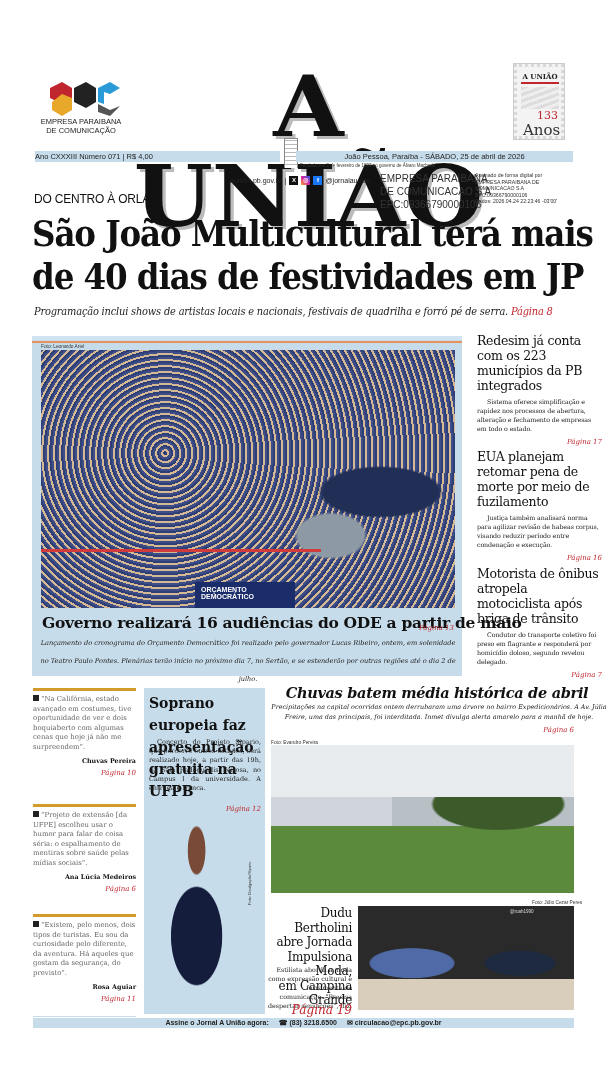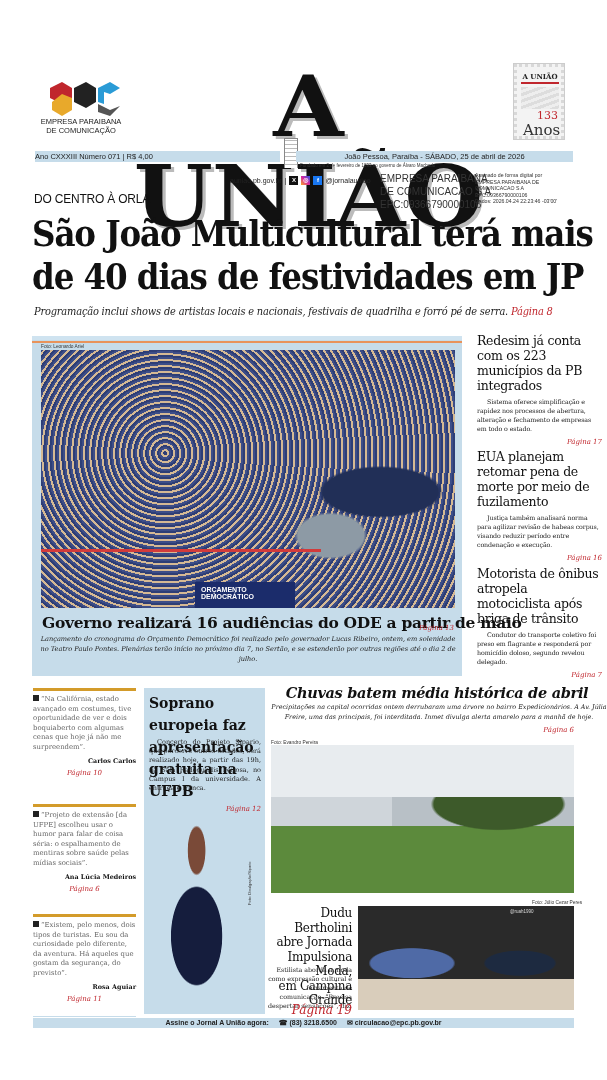--- a/index.html
+++ b/index.html
@@ -45,38 +45,38 @@
   .main-block-orange { left: 32px; top: 341px; width: 430px; height: 2px; background: #e8935b; }
   .photo-credit { font-family: "Liberation Sans", sans-serif; font-size: 4.8px; color: #333; }
   .main-photo { left: 41px; top: 350px; width: 414px; height: 258px; background:
      radial-gradient(ellipse at 82% 55%, #1f2f5c 0 12%, transparent 13%),
      radial-gradient(ellipse at 70% 72%, #8c9aa6 0 8%, transparent 9%),
      repeating-radial-gradient(circle at 30% 40%, #2c3e7c 0 2px, #d8b98f 2px 4px, #3a4d8f 4px 6px),
      #2b3a6f; filter: saturate(0.9); }
   .main-photo-banner { left: 195px; top: 582px; width: 100px; height: 26px; background: #1b2c6b; color: #fff; font-family: "Liberation Sans", sans-serif; font-weight: bold; font-size: 7px; padding: 4px 6px; }
   .main-photo-redline { left: 41px; top: 549px; width: 280px; height: 3px; background: #d23b3b; }
   .main-title { left: 42px; top: 613px; width: 412px; font-weight: bold; font-size: 15.5px; letter-spacing: -0.3px; color: #111; text-align: center; white-space: nowrap; }
-  .main-desc { left: 40px; top: 634px; width: 416px; font-style: italic; font-size: 6.6px; line-height: 10px; color: #222; text-align: center; }
+  .main-desc { left: 40px; top: 634px; width: 416px; font-style: italic; font-size: 6.6px; line-height: 18px; color: #222; text-align: center; }
   .main-page { left: 380px; top: 624px; width: 74px; text-align: right; font-size: 7px; }
 
   
   .brief-h { font-family: "DejaVu Serif", serif; font-size: 12.5px; line-height: 15px; color: #111; letter-spacing: -0.3px; }
   .brief-p { font-family: "DejaVu Serif", serif; font-size: 6.3px; line-height: 9px; color: #222; text-indent: 10px; letter-spacing: -0.1px; }
   .brief-page { font-size: 7px; text-align: right; }
   .brief1 { left: 477px; top: 333px; width: 125px; }
   .brief2 { left: 477px; top: 449px; width: 125px; }
   .brief3 { left: 477px; top: 566px; width: 125px; }
 
   
   .quote-rule { height: 3px; background: #d39b2a; width: 103px; }
   .quote { left: 33px; width: 103px; font-family: "DejaVu Serif", serif; }
   .quote-text { font-size: 6.9px; line-height: 9.5px; color: #666; margin-top: 4px; }
   .quote-bullet { display: inline-block; width: 6px; height: 6px; background: #222; margin-right: 2px; }
   .quote-author { font-size: 6.4px; text-align: right; color: #111; margin-top: 5px; font-weight: bold; }
-  .quote-page { font-size: 7px; text-align: center; margin-top: 4px; }
+  .quote-page { font-size: 7px; text-align: right; margin-top: 4px; }
   .q1 { top: 688px; } .q2 { top: 804px; } .q3 { top: 914px; }
   .quote-bottom-rule { left: 33px; top: 1016px; width: 103px; height: 1px; background: #c6dcea; }
 
   
   .soprano-block { left: 144px; top: 688px; width: 121px; height: 326px; background: #c6dcea; }
   .soprano-title { left: 149px; top: 692px; width: 114px; font-weight: bold; font-size: 14px; line-height: 22px; color: #111; }
   .soprano-text { left: 149px; top: 738px; width: 112px; font-size: 6.5px; line-height: 9.2px; color: #222; text-indent: 8px; text-align: justify; }
   .soprano-page { left: 149px; top: 805px; width: 112px; font-size: 7px; text-align: right; }
   .soprano-photo { left: 148px; top: 822px; width: 108px; height: 190px; background: radial-gradient(ellipse at 45% 15%, #7a4a38 0 10%, transparent 11%), radial-gradient(ellipse at 45% 60%, #151d3d 0 30%, transparent 31%), #c6dcea; }
   .soprano-credit { left: 247px; top: 905px; font-size: 4px; transform: rotate(-90deg); transform-origin: left top; white-space: nowrap; font-family: "Liberation Sans", sans-serif; color: #333; }
@@ -194,21 +194,21 @@
 </div>
 <div class="abs brief3">
   <div class="brief-h">Motorista de ônibus atropela motociclista após briga de trânsito</div>
   <div class="brief-p" style="margin-top:4px;">Condutor do transporte coletivo foi preso em flagrante e responderá por homicídio doloso, segundo revelou delegado.</div>
   <div class="brief-page page-ref" style="margin-top:5px;">Página 7</div>
 </div>
 
 <div class="abs quote q1">
   <div class="quote-rule"></div>
   <div class="quote-text"><span class="quote-bullet"></span><span>“Na Califórnia, estado avançado em costumes, tive oportunidade de ver e dois boquiaberto com algumas cenas que hoje já não me surpreendem”.</span></div>
-  <div class="quote-author">Carlos Carlos</div>
+  <div class="quote-author">Chuvas Pereira</div>
   <div class="quote-page page-ref">Página 10</div>
 </div>
 <div class="abs quote q2">
   <div class="quote-rule"></div>
   <div class="quote-text"><span class="quote-bullet"></span><span>“Projeto de extensão [da UFPE] escolheu usar o humor para falar de coisa séria: o espalhamento de mentiras sobre saúde pelas mídias sociais”.</span></div>
   <div class="quote-author">Ana Lúcia Medeiros</div>
   <div class="quote-page page-ref">Página 6</div>
 </div>
 <div class="abs quote q3">
   <div class="quote-rule"></div>

